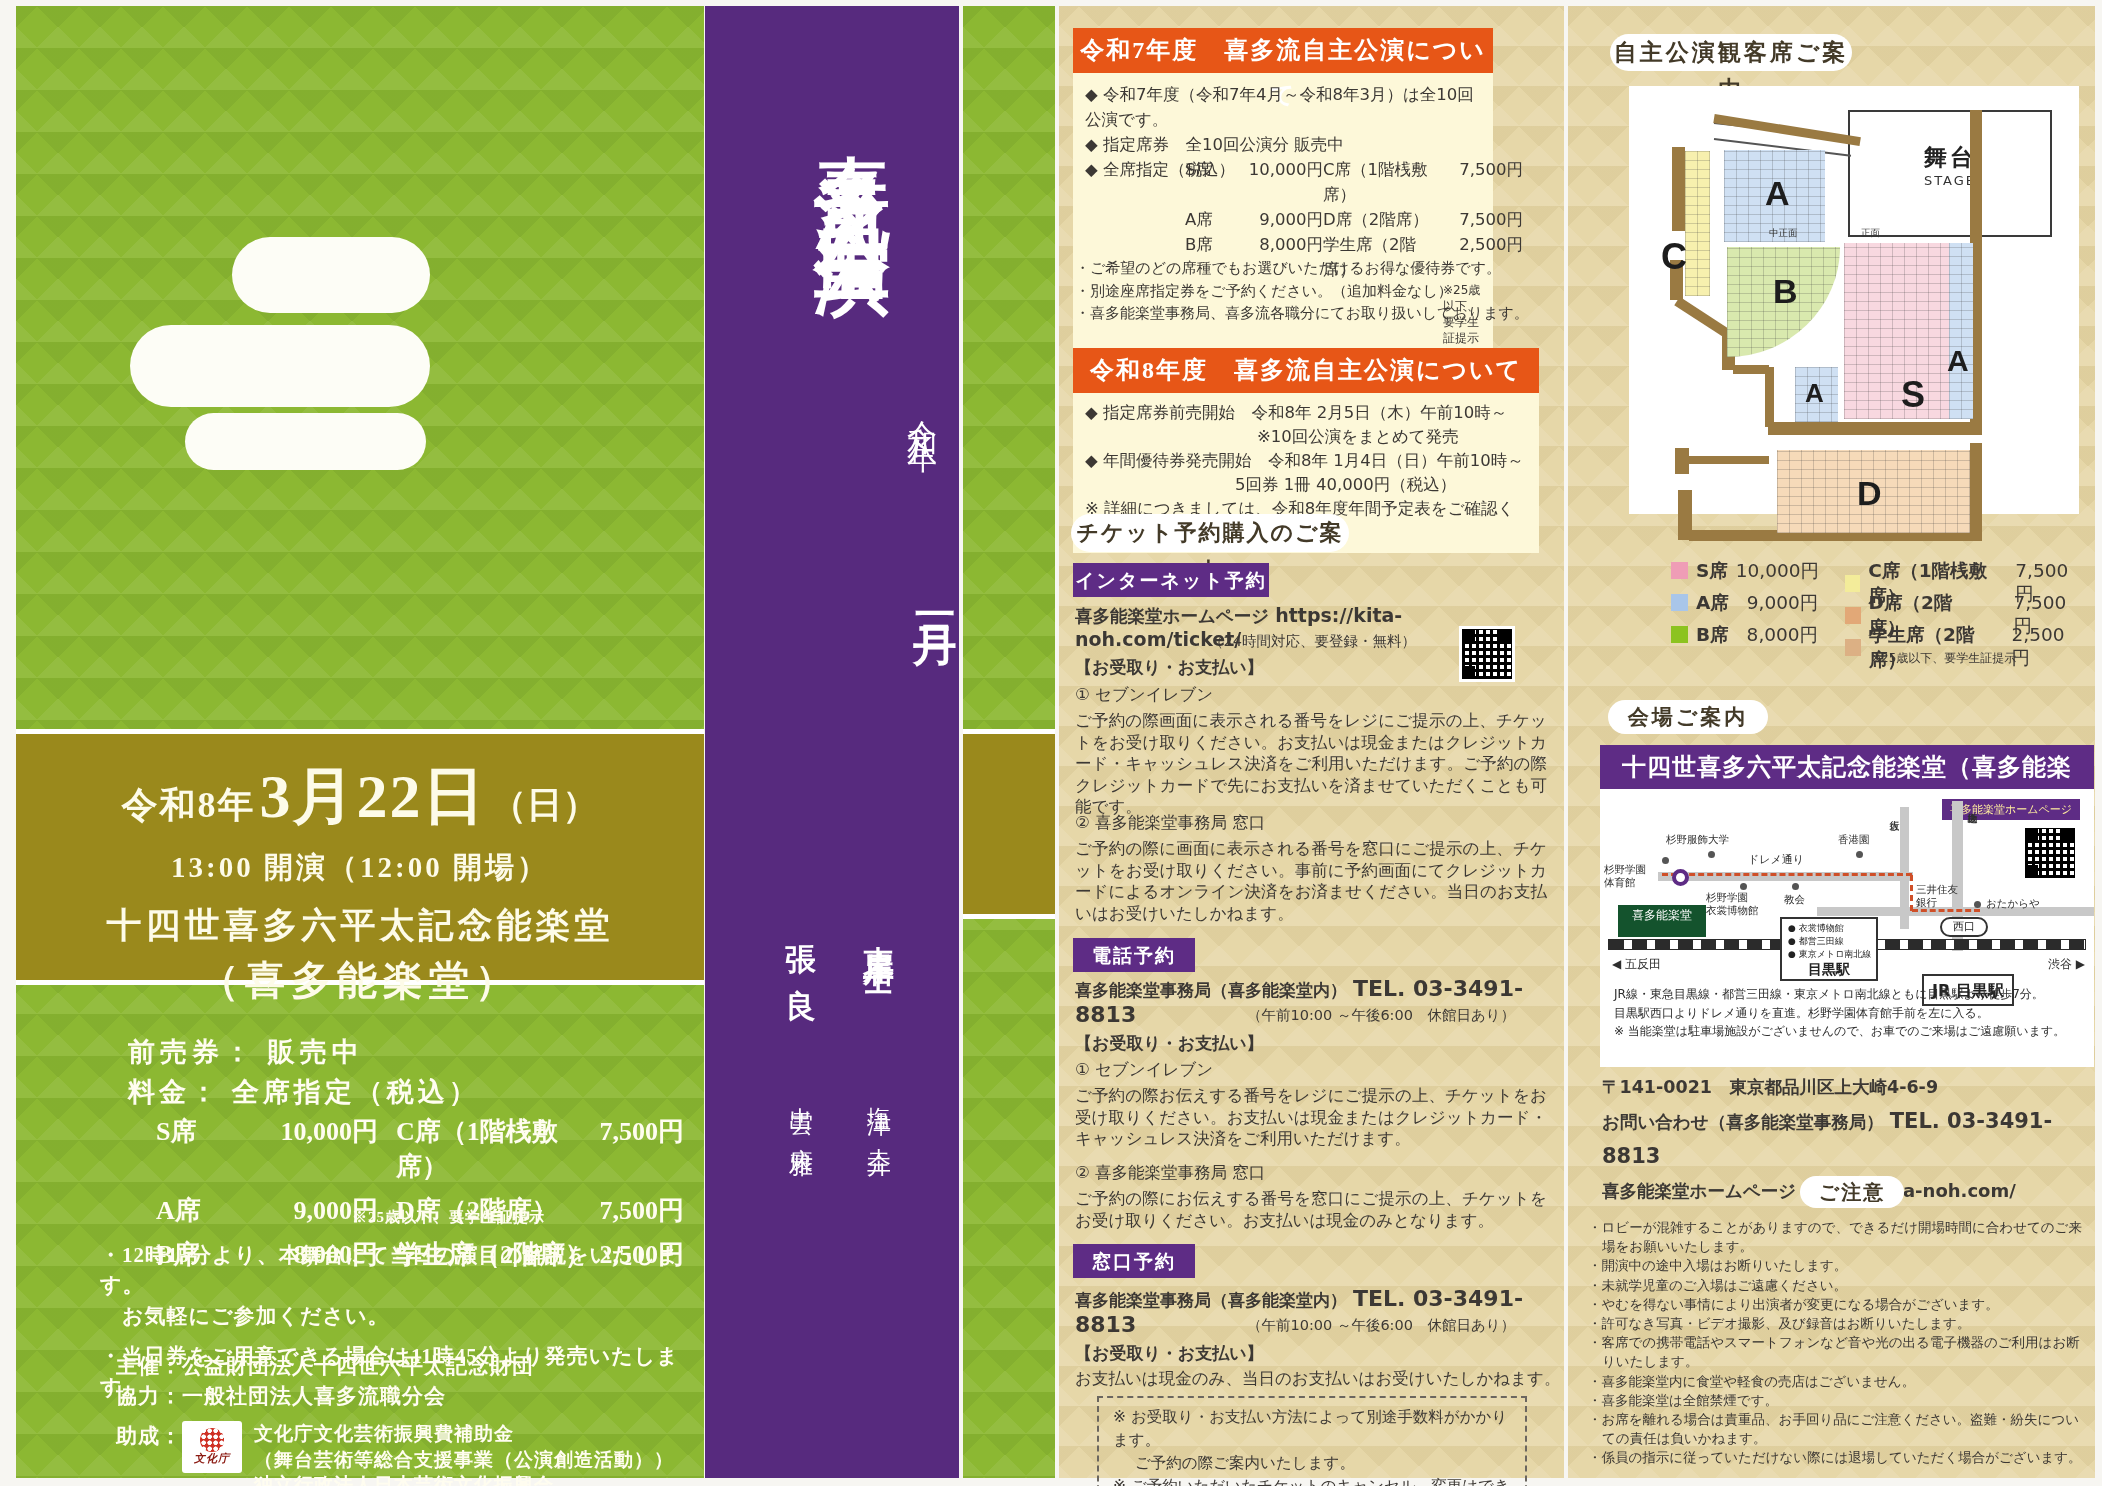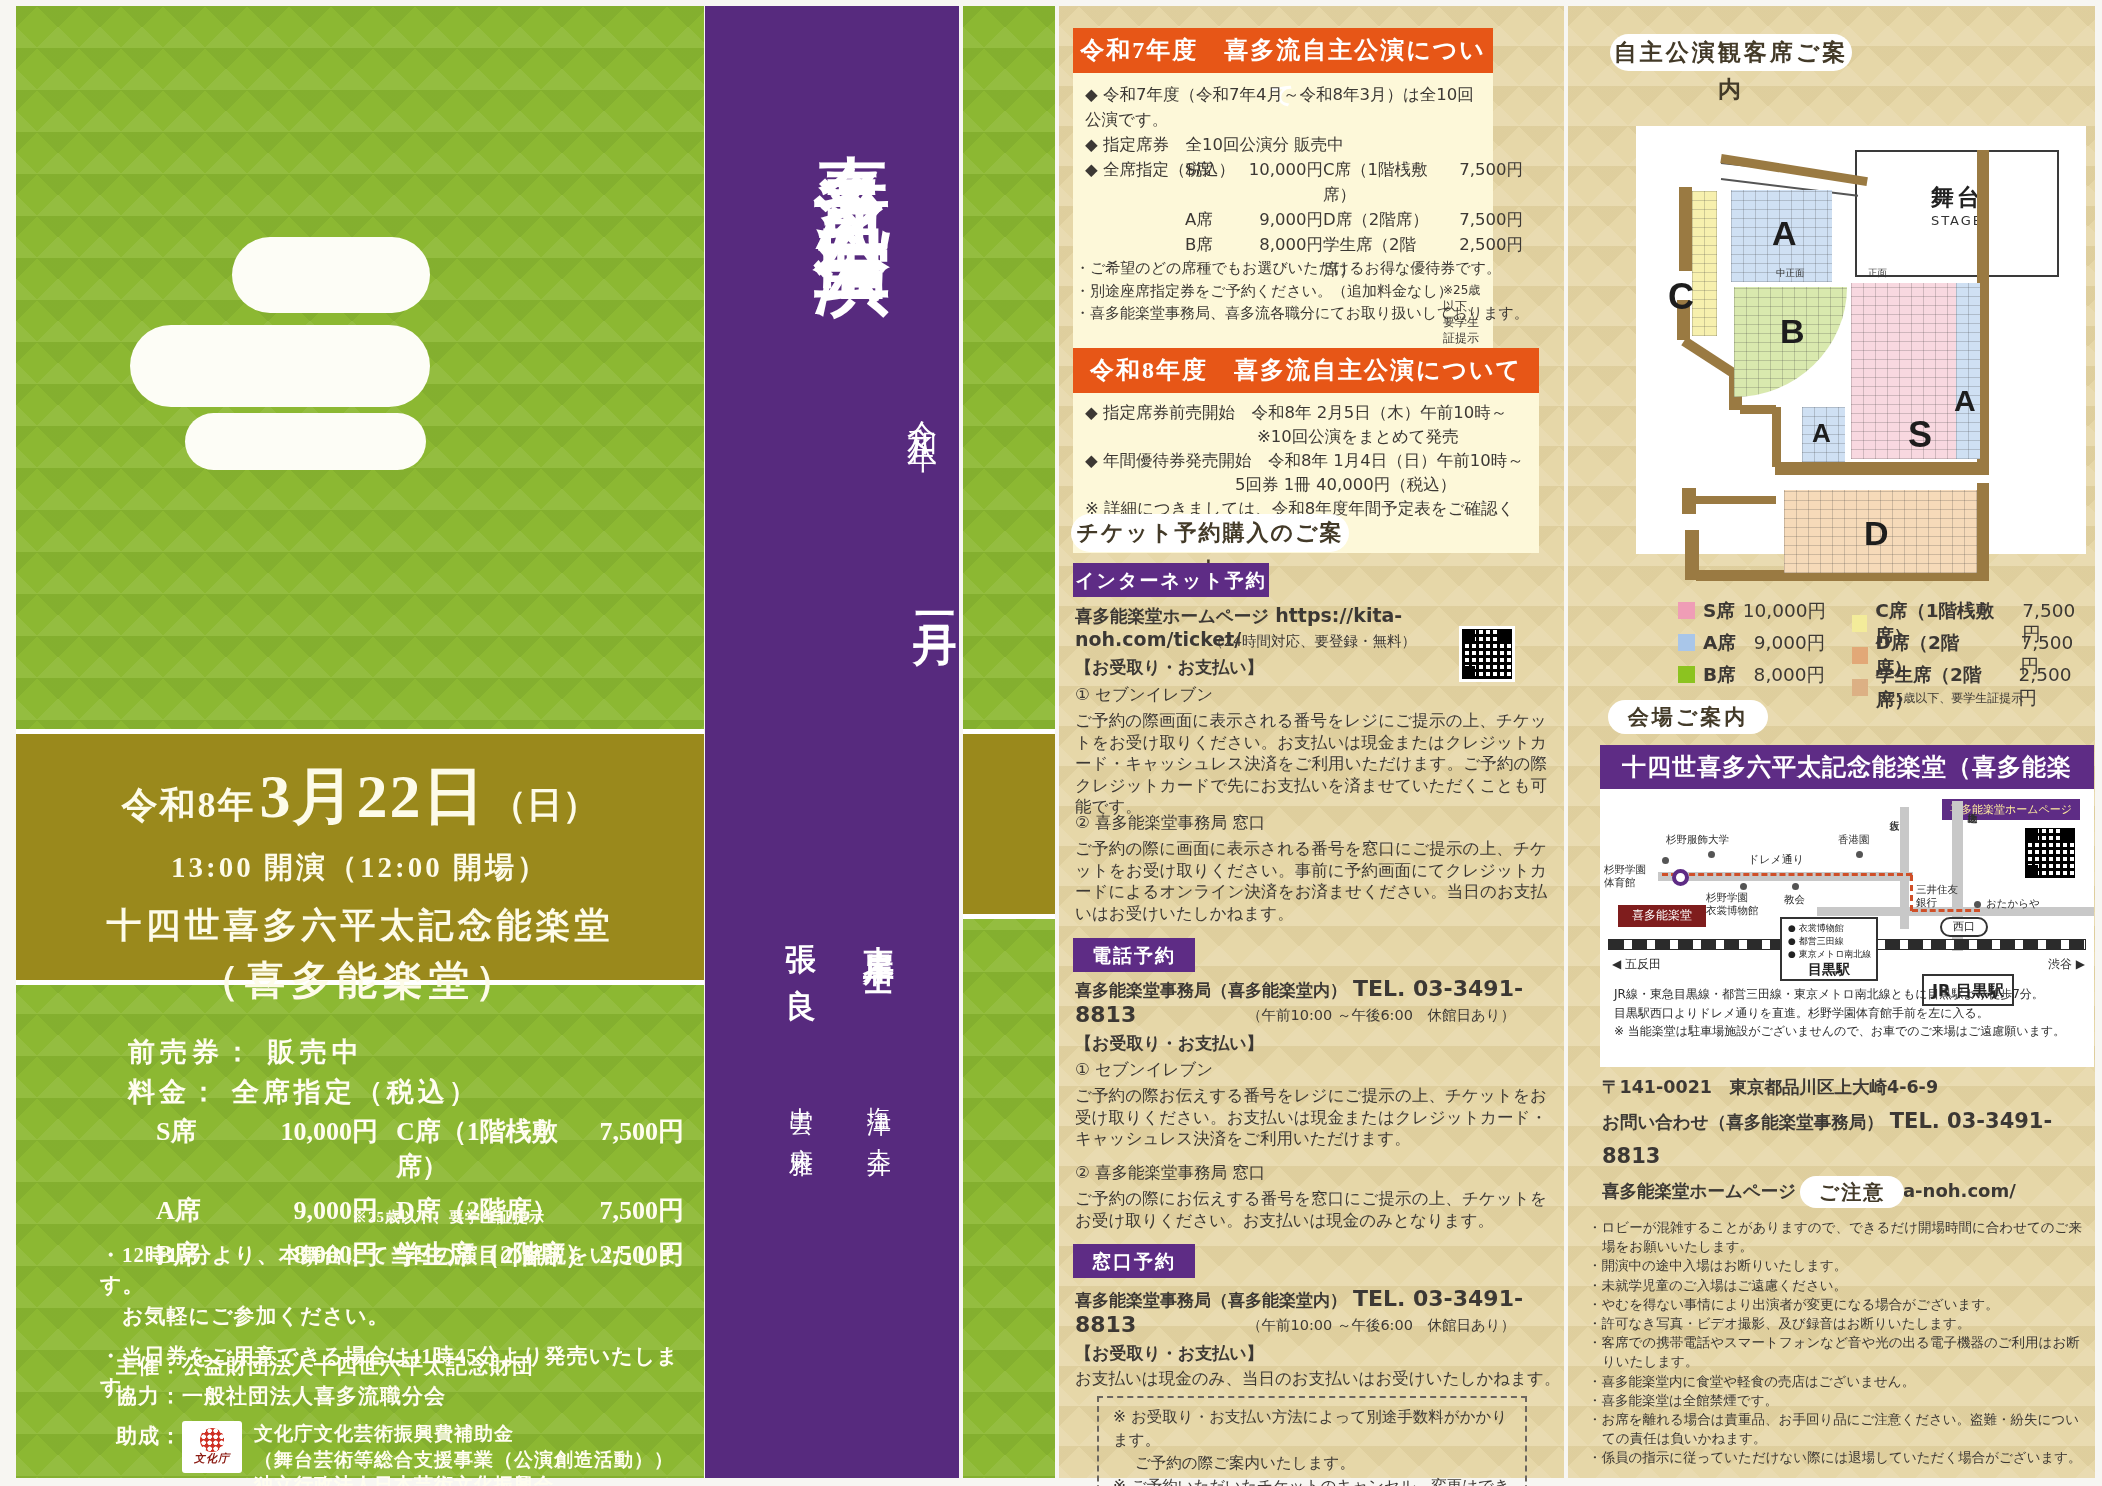--- a/index.html
+++ b/index.html
@@ -119,21 +119,21 @@
   .m-body { width:472px; font-size:16.5px; line-height:21.5px; text-align:justify; }
   .tel-line { font-size:17px; font-weight:bold; }
   .tel-num { font-size:22px; }
   .hours { font-size:14.5px; }
   .dash-box { position:absolute; left:38px; top:1390px; width:430px; border:2px dashed #6b665f;
     padding:8px 14px; font-size:15.5px; line-height:23px; color:#3c3834; }
   .dash-box .cont { padding-left:22px; }
 
   
   .seat-pill { position:absolute; left:42px; top:28px; width:242px; height:37px; font-size:23px; line-height:37px; letter-spacing:3px; }
-  .chart-box { position:absolute; left:68px; top:80px; width:450px; height:428px; background:#fff;margin-top:40px; }
+  .chart-box { position:absolute; left:61px; top:80px; width:450px; height:428px; background:#fff; }
   .wall { position:absolute; background:#9a7a42; }
   .sec { position:absolute; background-image:
       repeating-linear-gradient(0deg, rgba(60,60,60,.22) 0 1px, transparent 1px 9px),
       repeating-linear-gradient(90deg, rgba(60,60,60,.22) 0 1px, transparent 1px 12px); }
   .sec-label { position:absolute; font-weight:bold; color:#1d1d1d; font-family:"Liberation Sans","DejaVu Sans",sans-serif; }
   .stage-box { position:absolute; left:219px; top:24px; width:204px; height:127px; border:2px solid #3a3a3a; background:#fff; text-align:center; }
   .stage-jp { font-size:23px; font-weight:bold; margin-top:30px; letter-spacing:3px; color:#222; }
   .stage-en { font-size:13px; letter-spacing:2px; color:#333; }
   .thin-line { position:absolute; background:#555; height:2px; transform-origin:left center; }
   .tiny-lab { position:absolute; font-size:9.5px; color:#333; }
@@ -152,21 +152,21 @@
   .road { position:absolute; background:#c8c8c8; }
   .rail { position:absolute; left:8px; top:150px; width:478px; height:11px;
     background:repeating-linear-gradient(90deg,#2b2b2b 0 15px,#fff 15px 23px); border:1px solid #2b2b2b; }
   .red-dash-h { position:absolute; border-top:3px dashed #cf4f28; }
   .red-dash-v { position:absolute; border-left:3px dashed #cf4f28; }
   .mlab { position:absolute; font-size:10.5px; color:#2e2e2e; line-height:1.2; }
   .mdot { position:absolute; width:7px; height:7px; border-radius:50%; background:#555; }
   .vlab { writing-mode:vertical-rl; text-orientation:upright; }
   .kita-mark { position:absolute; left:72px; top:80px; width:17px; height:17px; border-radius:50%;
     border:4px solid #5e2c85; background:#fff; }
-  .kita-label { position:absolute; left:18px; top:116px; width:88px; height:22px; background:#7f1d1d;
+  .kita-label { position:absolute; left:18px; top:116px; width:88px; height:32px; background:#14532d;
     color:#fff; font-size:12px; text-align:center; line-height:20px;
     font-family:"Liberation Serif","DejaVu Serif",serif; }
   .st-box { position:absolute; background:#fff; border:2px solid #333; }
   .meguro-lines { font-size:9px; line-height:1.45; padding:3px 0 0 6px; color:#222; }
   .meguro-name { font-size:14px; font-weight:bold; text-align:center; color:#222; }
   .jr-name { font-size:16px; font-weight:bold; text-align:center; line-height:30px; color:#222; }
   .west-oval { position:absolute; left:340px; top:128px; width:48px; height:20px; background:#fff;
     border:2px solid #333; border-radius:11px; font-size:11px; text-align:center; line-height:16px; color:#222; }
   .route-text { position:absolute; left:14px; top:196px; width:470px; font-size:12px; line-height:18.5px; color:#2e2e2e; }
   .route-text .hang { padding-left:13px; text-indent:-13px; }

